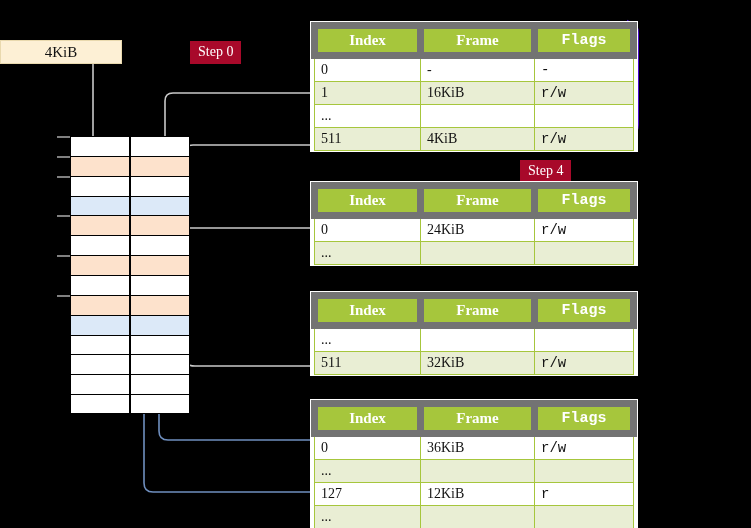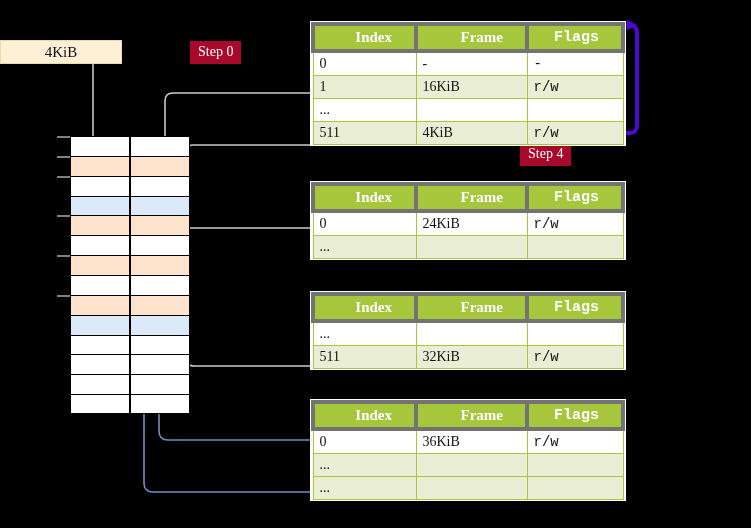--- a/index.html
+++ b/index.html
@@ -44,22 +44,22 @@
   .ticks{position:absolute;left:0;top:0;}
   .tick{position:absolute;height:1.5px;background:#808080;width:14px;left:0;}
 
   
   .ptable{
     position:absolute;border-collapse:collapse;
     font-size:14px;color:#111;background:#fff;
     box-shadow:0 0 0 1px #ffffff;
   }
   .ptable th{
-    background:#a6c63c;color:#fff;font-weight:bold;text-align:right;
-    padding:3px 22px;border:4px solid #737373;font-size:15px;
+    background:#a6c63c;color:#fff;font-weight:bold;text-align:center;
+    padding:3px 22px;border:7px solid #737373;font-size:15px;
   }
   .ptable td{
     padding:3px 6px;border:1px solid #a6c63c;
     height:15px;vertical-align:top;
   }
   .ptable tr.odd td{background:#ffffff;}
   .ptable tr.even td{background:#e9eed4;}
   .ptable td.hl{background:#ffffa8;}
   .col-i{width:55px;}
   .col-f{width:63px;font-family:Liberation Serif, serif;}
@@ -106,21 +106,21 @@
   <div class="cream-box" style="left:0px;top:40px;width:120px;height:22px;">
     <span>4KiB</span>
   </div>
 
   <div class="badge badge-red" style="left:190px;top:41px;">
     <span>Step 0</span>
   </div>
 
 
 
-  <div class="badge badge-red" style="left:520px;top:143px;">
+  <div class="badge badge-red" style="left:520px;top:160px;">
     <span>Step 4</span>
   </div>
 
   <div class="ticks">
     <div class="tick" style="top:136px;left:57px;"></div>
     <div class="tick" style="top:156px;left:57px;"></div>
     <div class="tick" style="top:176px;left:57px;"></div>
     <div class="tick" style="top:215px;left:57px;"></div>
     <div class="tick" style="top:255px;left:57px;"></div>
     <div class="tick" style="top:295px;left:57px;"></div>
@@ -229,20 +229,25 @@
         <tr class="odd">
           <td class="col-i">0</td>
           <td class="col-f">36KiB</td>
           <td class="col-g">r/w</td>
         </tr>
         <tr class="even">
           <td class="col-i">...</td>
           <td class="col-f"></td>
           <td class="col-g"></td>
         </tr>
+        <tr class="odd">
+          <td class="col-i">127</td>
+          <td class="col-f">12KiB</td>
+          <td class="col-g">r</td>
+        </tr>
         <tr class="even">
           <td class="col-i">...</td>
           <td class="col-f"></td>
           <td class="col-g"></td>
         </tr>
       </tbody>
     </table>
 
 </div>
 

